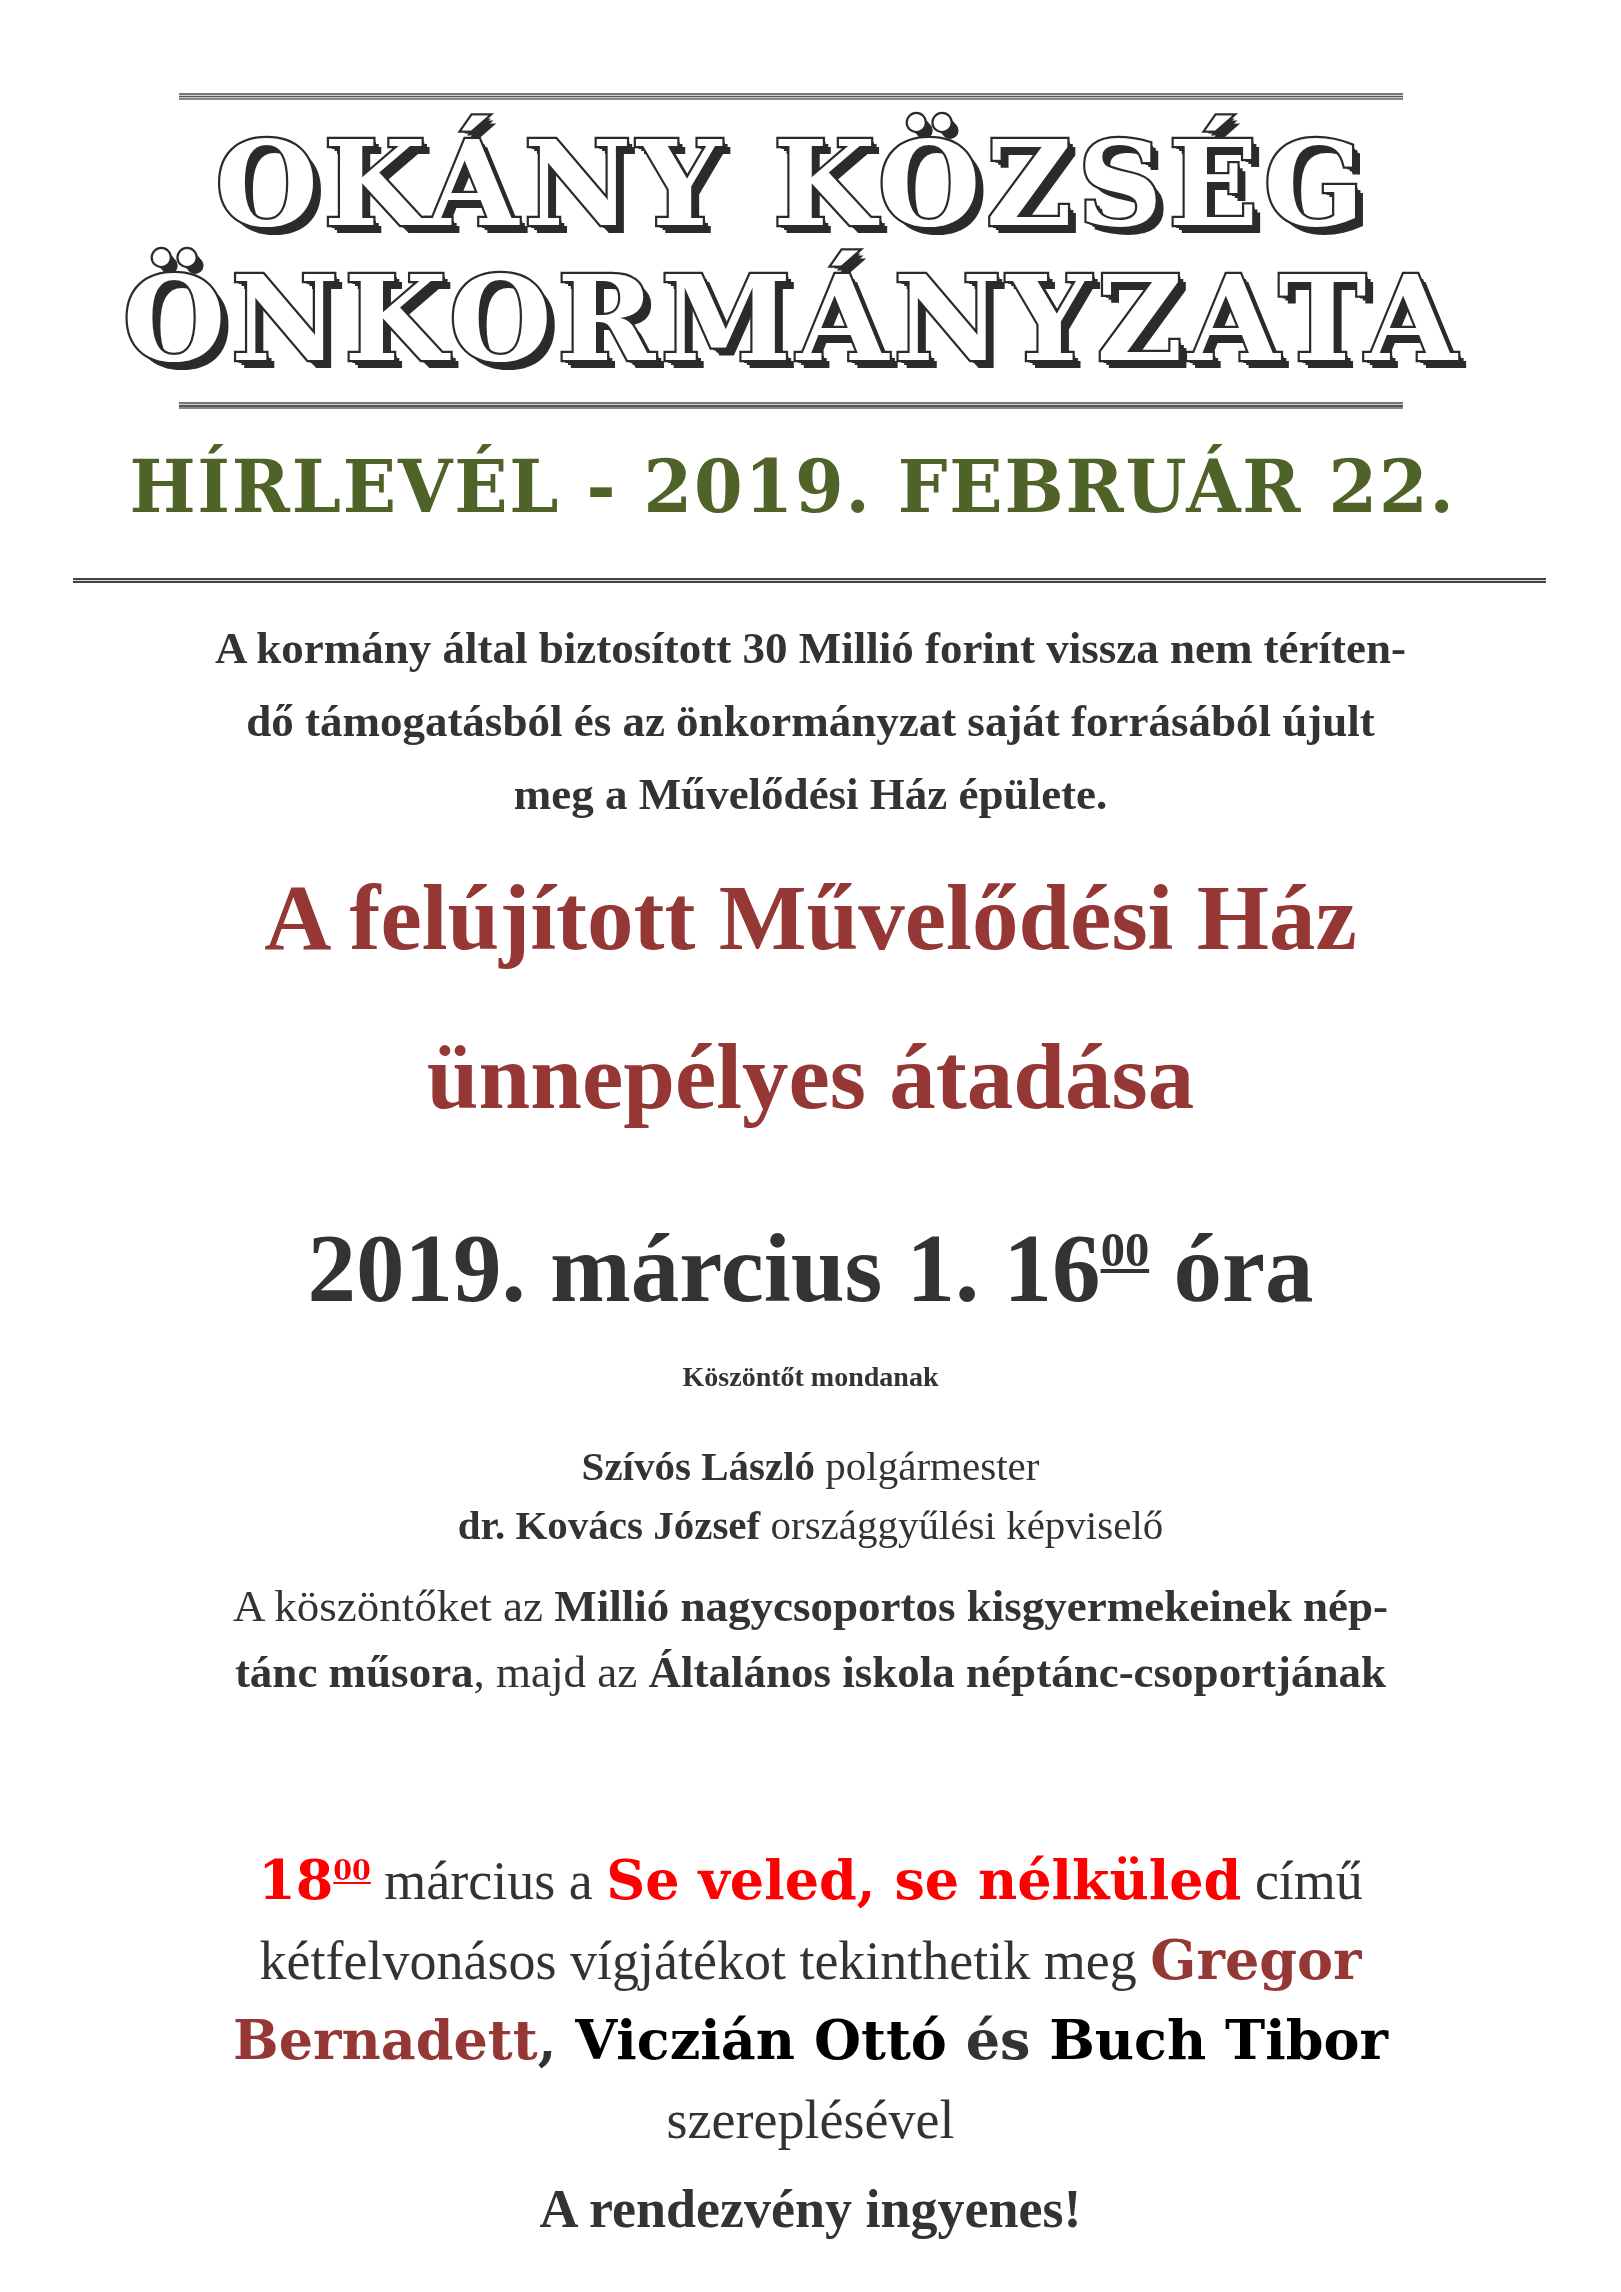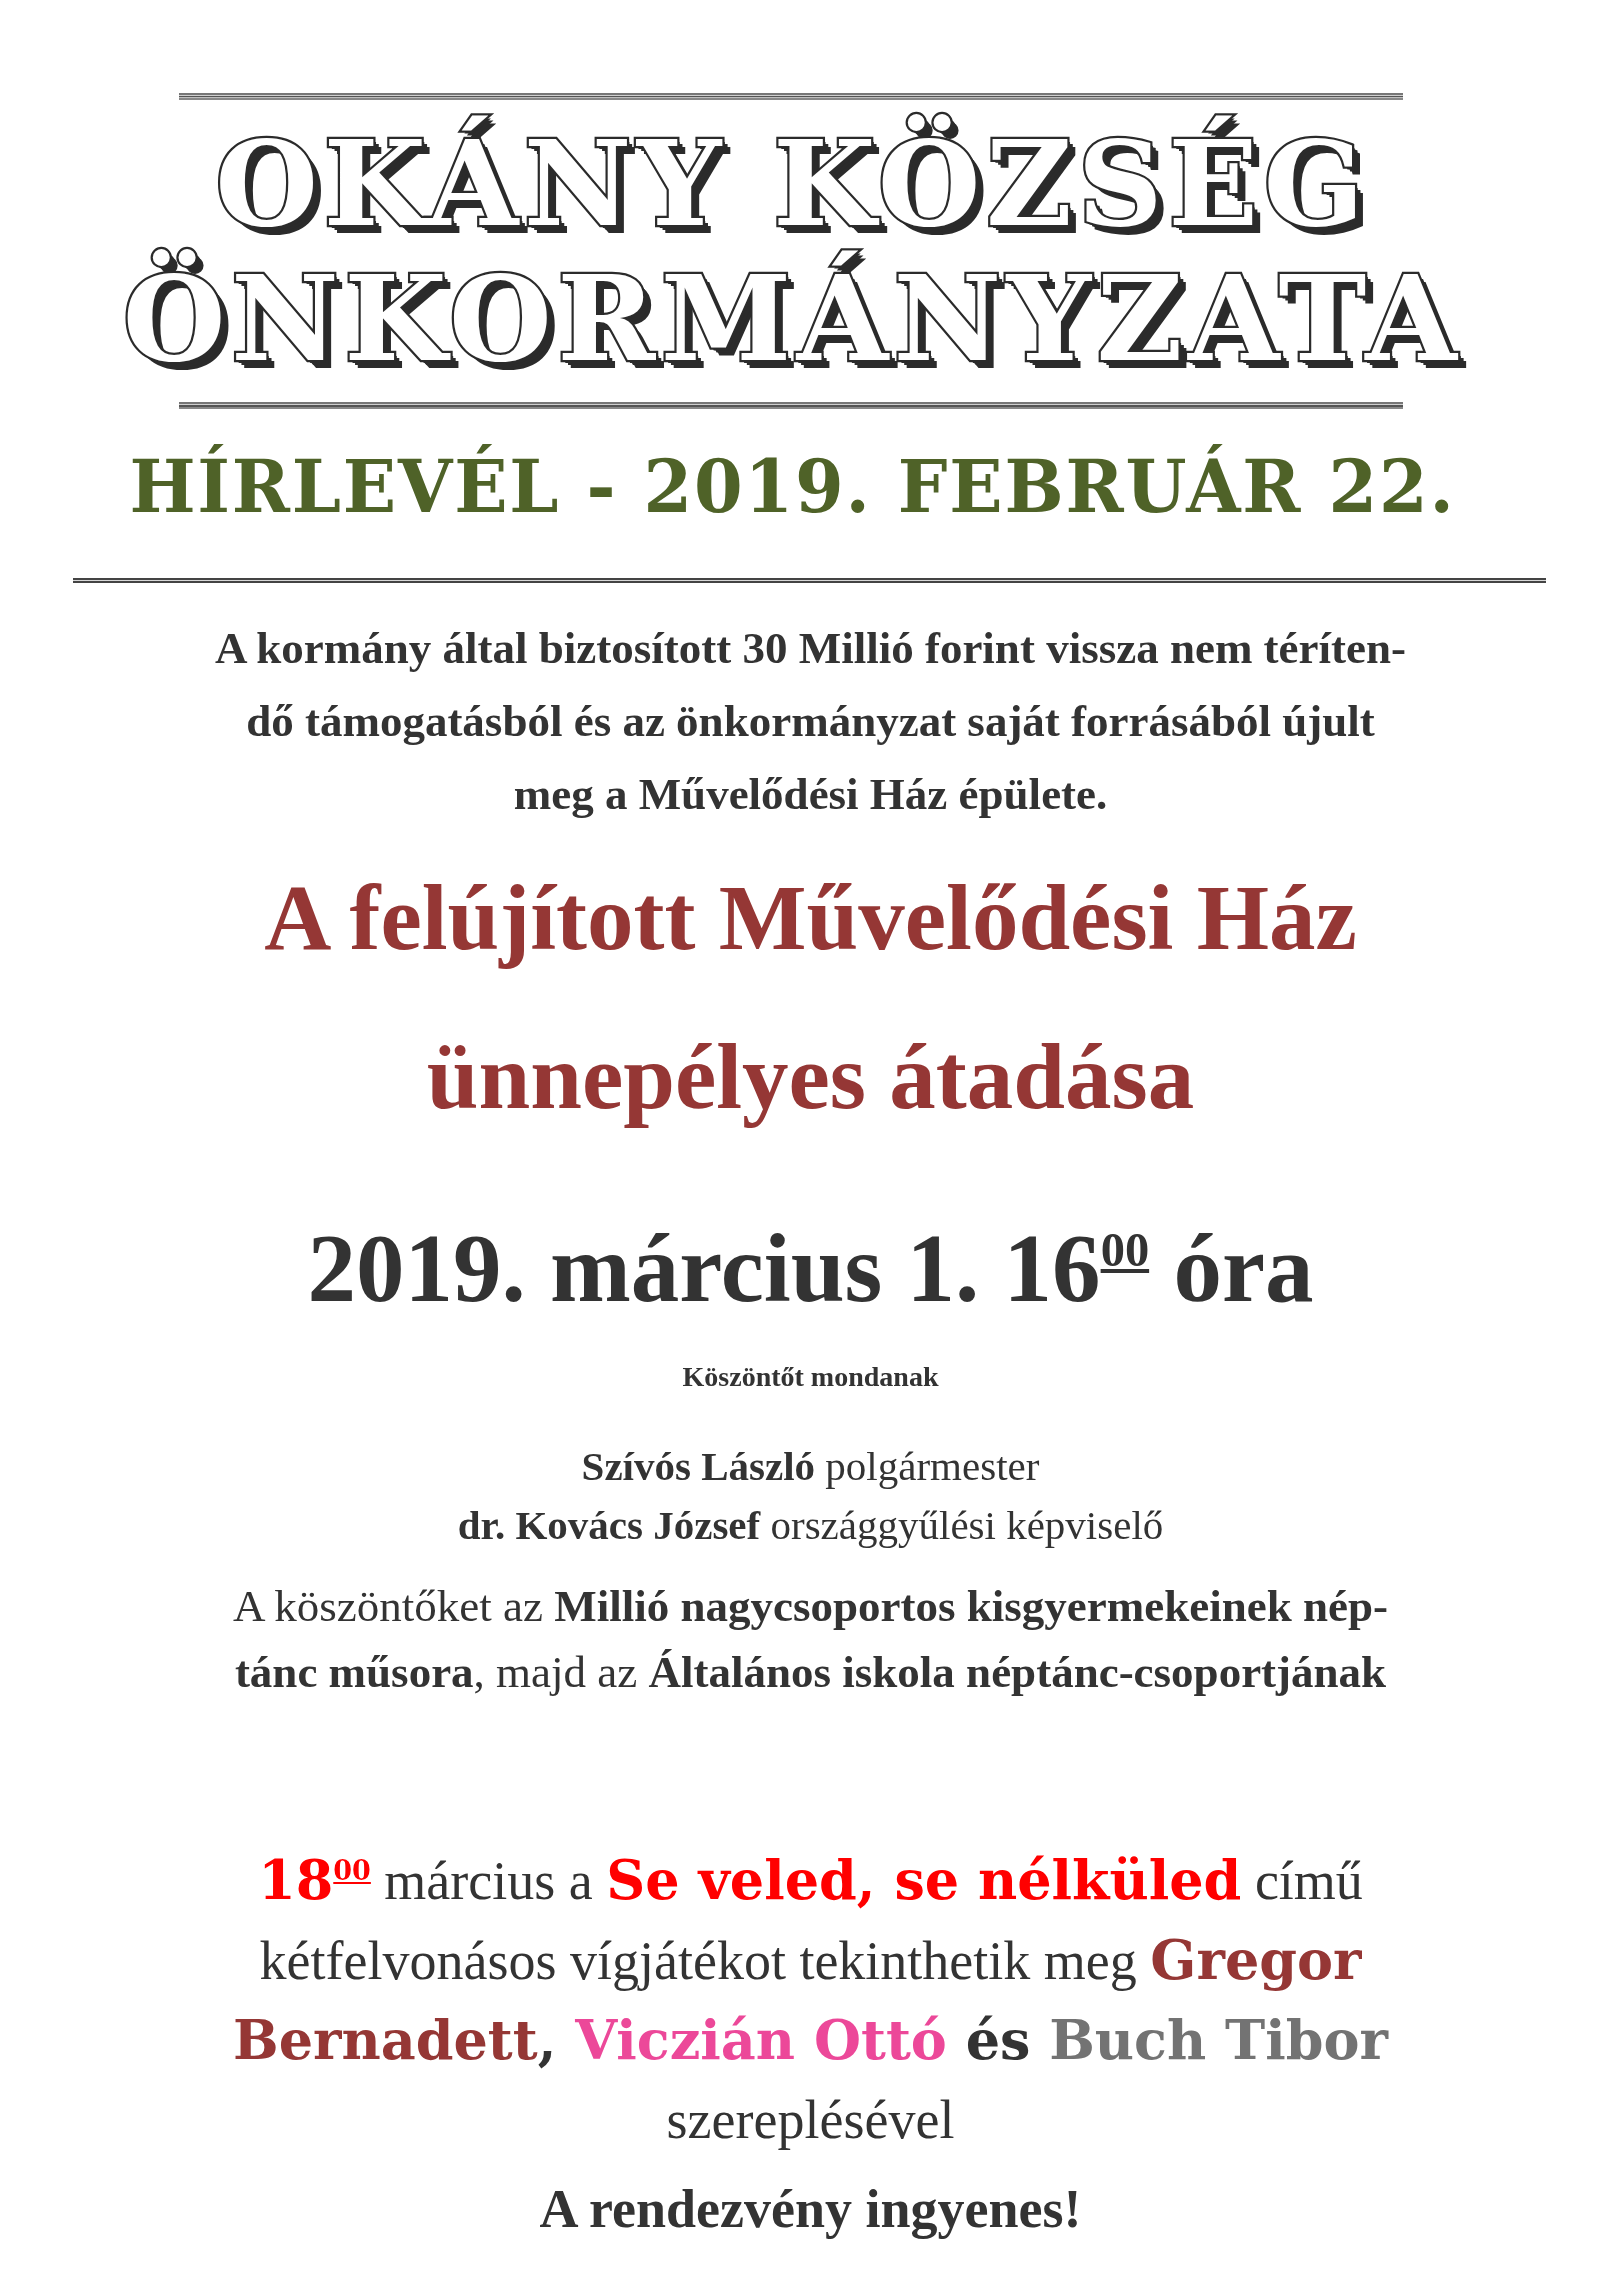--- a/index.html
+++ b/index.html
@@ -24,22 +24,22 @@
   .date { font-weight:bold; font-size:97px; line-height:1; }
   .date sup, .time sup { font-size:0.5em; text-decoration:underline; vertical-align:0.72em; }
   .welcome { font-weight:bold; font-size:28px; line-height:1; }
   .speaker { font-size:41px; line-height:59px; }
   .speaker b { font-weight:bold; }
   .program { font-size:45px; line-height:66px; }
   .program b { font-weight:bold; }
   .show { font-size:54px; line-height:79px; }
   .red { color:#ff0000; font-weight:bold; font-family:"DejaVu Serif", serif; }
   .brick { color:#953735; font-weight:bold; font-family:"DejaVu Serif", serif; }
-  .purple { color:#ec4899; font-weight:bold; font-family:"DejaVu Serif", serif; }
-  .green { color:#737373; font-weight:bold; font-family:"DejaVu Serif", serif;margin-top:8px; }
+  .purple { color:#000000; font-weight:bold; font-family:"DejaVu Serif", serif; }
+  .green { color:#000000; font-weight:bold; font-family:"DejaVu Serif", serif;margin-top:8px; }
   .dark { color:#333333; font-weight:bold; font-family:"DejaVu Serif", serif; }
   .free { font-weight:bold; font-size:54px; line-height:1; }
 </style>
 </head>
 <body>
 
 <div class="rule" style="left:179px; top:93px; width:1224px;"></div>
 <div class="abs masthead" style="top:125px; left:-18px;">OKÁNY KÖZSÉG</div>
 <div class="abs masthead" style="top:260px; left:-18px;">ÖNKORMÁNYZATA</div>
 <div class="rule" style="left:179px; top:402px; width:1224px;"></div>

